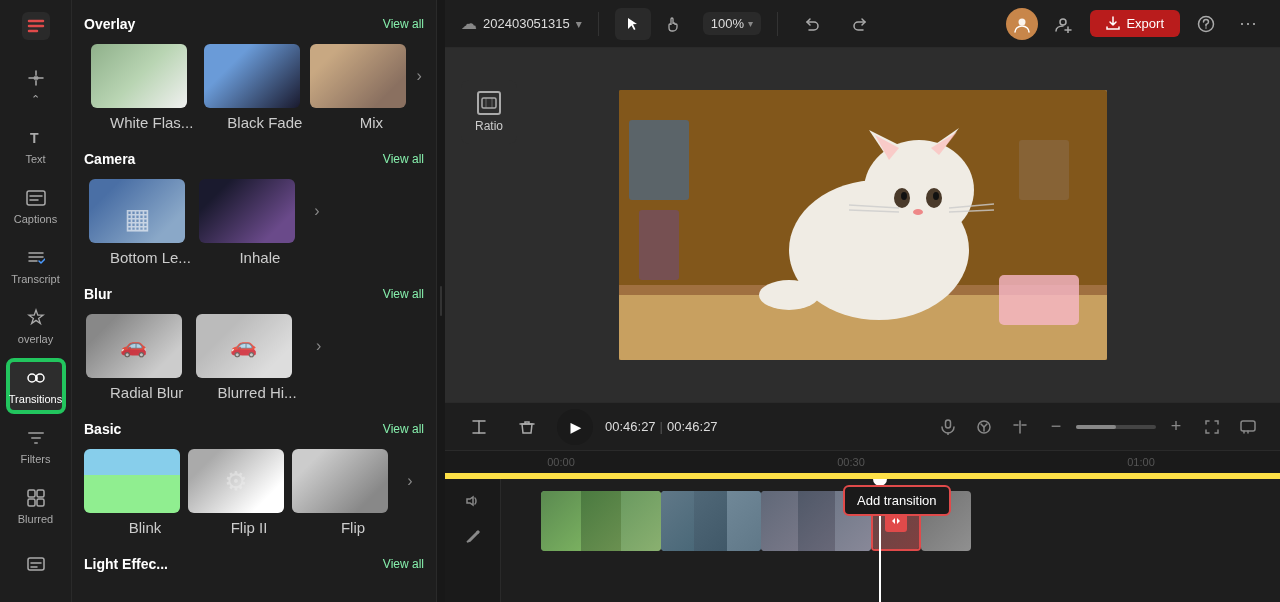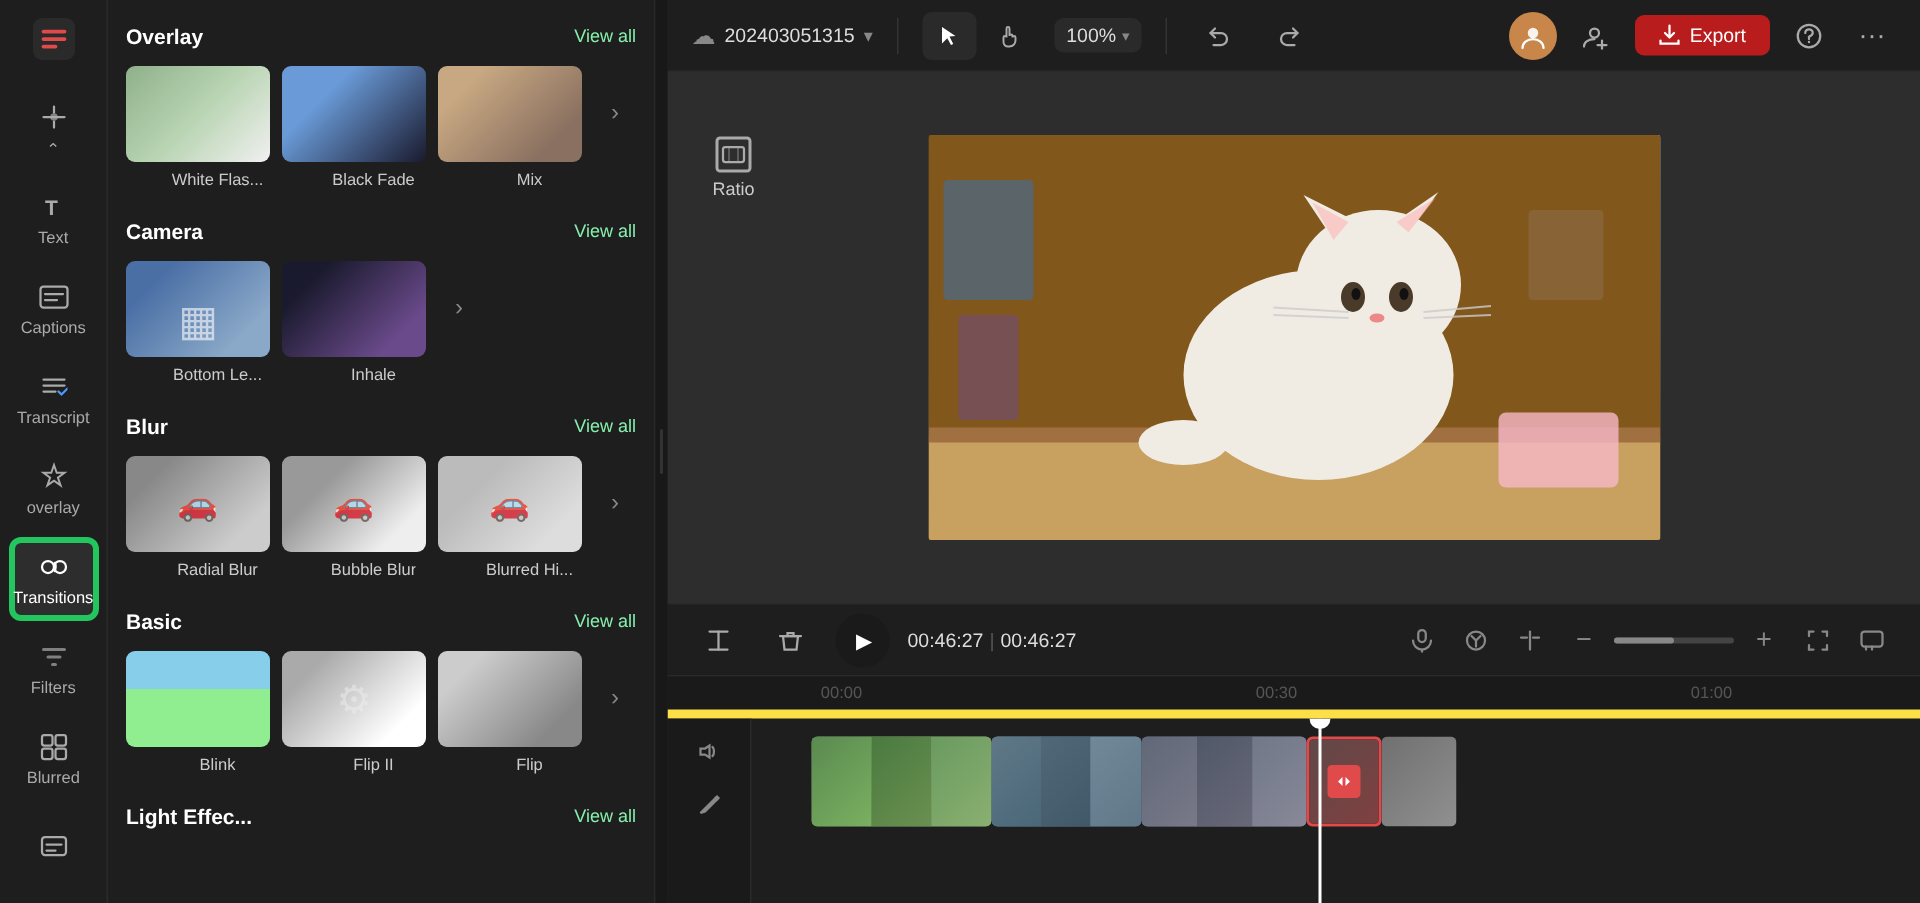--- a/index.html
+++ b/index.html
@@ -113,21 +113,21 @@
     }
     .thumb-img {
       width: 96px;
       height: 64px;
       border-radius: 6px;
       overflow: hidden;
       background: #333;
       position: relative;
     }
     .thumb-label {
-      font-size: 11px;
+      font-size: 15px;
       color: #ccc;
       max-width: 96px;
       text-align: center;
       white-space: nowrap;
       overflow: hidden;
       text-overflow: ellipsis;
       margin-left: 26px;
     }
     .thumb-arrow {
       width: 28px;
@@ -783,26 +783,20 @@
     <div class="section-header">
       <span class="section-title">Blur</span>
       <span class="view-all">View all</span>
     </div>
     <div class="thumb-grid">
       <div class="thumb-item">
         <div class="thumb-img thumb-radial">
           <div class="car-thumb"></div>
         </div>
         <span class="thumb-label">Radial Blur</span>
-      </div>
-      <div class="thumb-item">
-        <div class="thumb-img thumb-bubble">
-          <div class="car-thumb"></div>
-        </div>
-        <span class="thumb-label">Bubble Blur</span>
       </div>
       <div class="thumb-item">
         <div class="thumb-img thumb-blurred">
           <div class="car-thumb"></div>
         </div>
         <span class="thumb-label">Blurred Hi...</span>
       </div>
       <div class="thumb-arrow">›</div>
     </div>
   </div>
@@ -1121,20 +1115,23 @@
                   <path d="M2 6L5 3L5 9Z" fill="#fff"></path>
                   <path d="M10 6L7 3L7 9Z" fill="#fff"></path>
                 </svg>
               </div>
             </div>
             <div class="clip clip-5">
               <div style="width:100%; height:100%; background: linear-gradient(135deg, #707070, #909090);"></div>
             </div>
           </div>
 
+          <div class="add-transition-btn">
+            <span>Add transition</span>
+          </div>
 
           <div class="playhead">
             <div class="playhead-head"></div>
           </div>
 
         </div>
 
       </div>
 
     </div>

